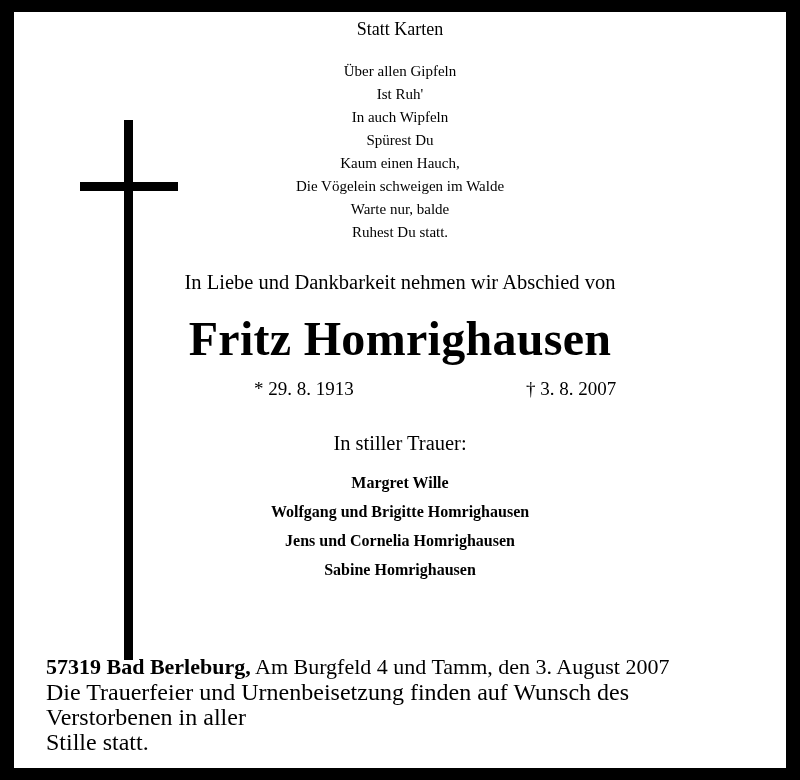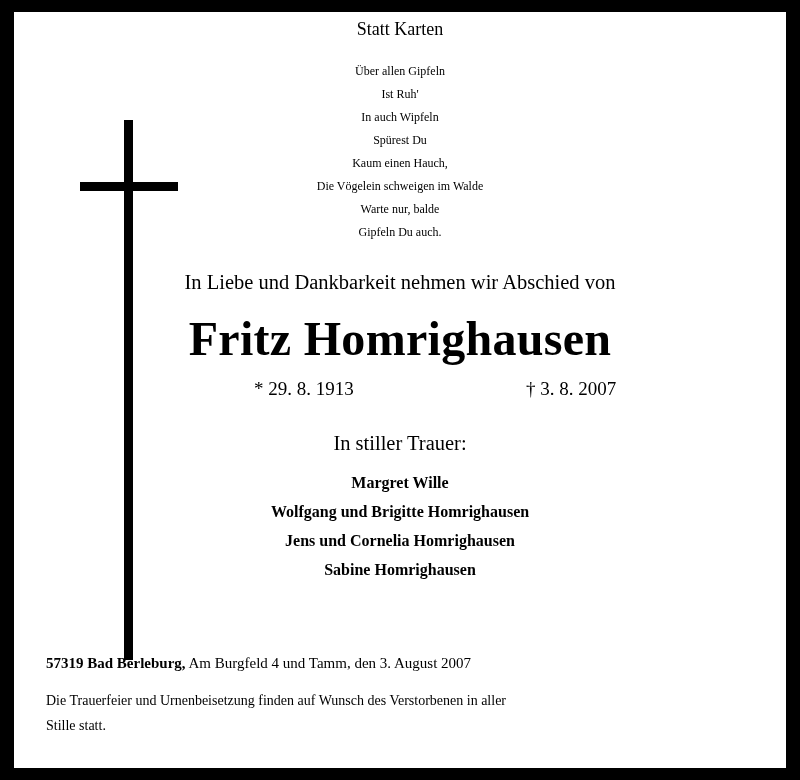--- a/index.html
+++ b/index.html
@@ -65,21 +65,21 @@
   }
 
   .line-statt {
     font-size: 18px;
     margin-top: 8px;
     line-height: 1.0;
   }
 
   .poem {
     margin-top: 22px;
-    font-size: 12px;
+    font-size: 15px;
     line-height: 23px;
   }
   .poem div { white-space: pre; }
 
   .farewell {
     margin-top: 27px;
     font-size: 20.5px;
     line-height: 1.1;
   }
 
@@ -128,27 +128,26 @@
   }
 
   .footer {
     position: absolute;
     left: 32px;
     right: 26px;
     top: 642px;
     text-align: left;
   }
   .address {
-    font-size: 15px;
+    font-size: 22px;
     line-height: 1.2;
   }
   .address .place { font-weight: bold; }
   .notice {
-    margin-top: 16px;
-    font-size: 14px;
+    font-size: 24px;
     line-height: 25px;
   }
 </style>
 </head>
 <body>
 
 <div class="obituary-frame">
   <div class="obituary-card">
 
     <div class="cross">
@@ -161,21 +160,21 @@
       <div class="line-statt">Statt Karten</div>
 
       <div class="poem">
         <div>Über allen Gipfeln</div>
         <div>Ist Ruh'</div>
         <div>In auch Wipfeln</div>
         <div>Spürest Du</div>
         <div>Kaum einen Hauch,</div>
         <div>Die Vögelein schweigen im Walde</div>
         <div>Warte nur, balde</div>
-        <div>Gipfeln Du auch.</div>
+        <div>Ruhest Du statt.</div>
       </div>
 
       <div class="farewell">In Liebe und Dankbarkeit nehmen wir Abschied von</div>
 
       <div class="name">Fritz Homrighausen</div>
 
       <div class="dates">
         <span class="birth">* 29. 8. 1913</span>
         <span class="death">† 3. 8. 2007</span>
       </div>

